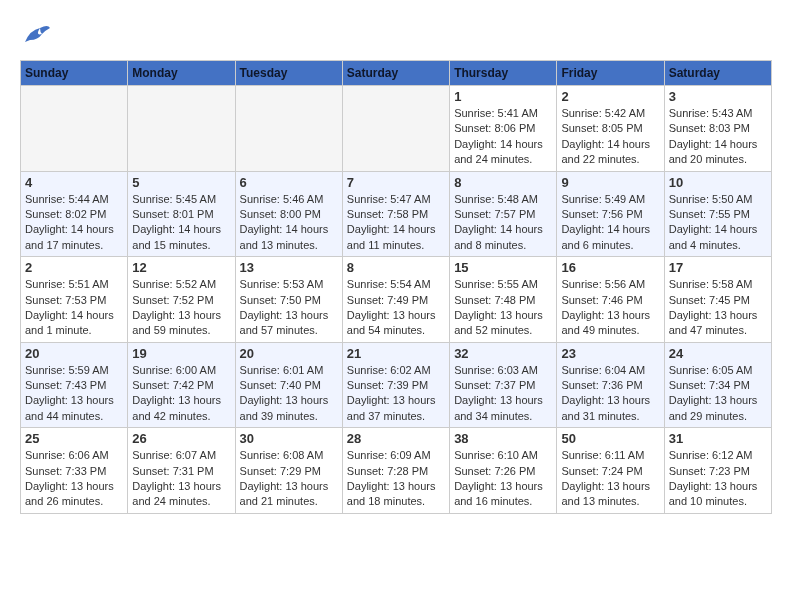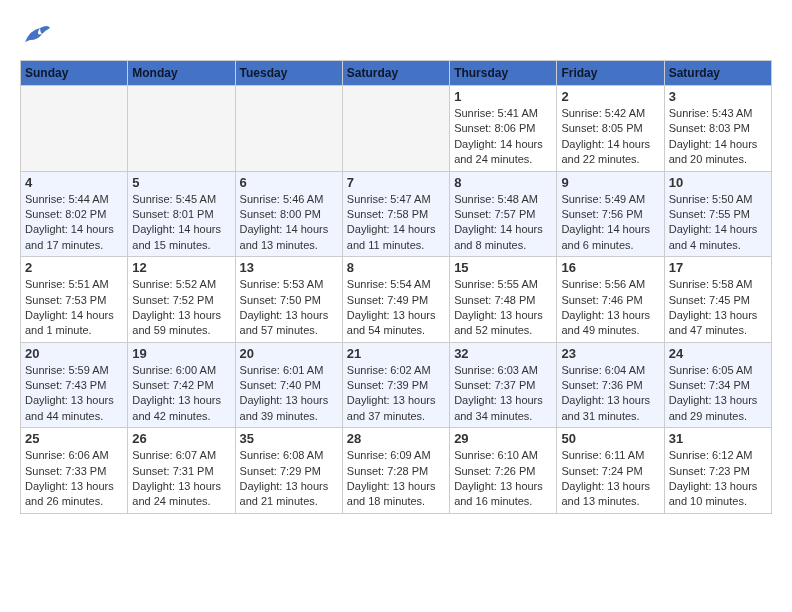--- a/index.html
+++ b/index.html
@@ -229,29 +229,29 @@
       <tr>
         <td>
           <span class="day-number">25</span>
           <div class="day-info">Sunrise: 6:06 AM<br>Sunset: 7:33 PM<br>Daylight: 13 hours<br>and 26 minutes.</div>
         </td>
         <td>
           <span class="day-number">26</span>
           <div class="day-info">Sunrise: 6:07 AM<br>Sunset: 7:31 PM<br>Daylight: 13 hours<br>and 24 minutes.</div>
         </td>
         <td>
-          <span class="day-number">35</span>
+          <span class="day-number">30</span>
           <div class="day-info">Sunrise: 6:08 AM<br>Sunset: 7:29 PM<br>Daylight: 13 hours<br>and 21 minutes.</div>
         </td>
         <td>
           <span class="day-number">28</span>
           <div class="day-info">Sunrise: 6:09 AM<br>Sunset: 7:28 PM<br>Daylight: 13 hours<br>and 18 minutes.</div>
         </td>
         <td>
-          <span class="day-number">29</span>
+          <span class="day-number">38</span>
           <div class="day-info">Sunrise: 6:10 AM<br>Sunset: 7:26 PM<br>Daylight: 13 hours<br>and 16 minutes.</div>
         </td>
         <td>
           <span class="day-number">50</span>
           <div class="day-info">Sunrise: 6:11 AM<br>Sunset: 7:24 PM<br>Daylight: 13 hours<br>and 13 minutes.</div>
         </td>
         <td>
           <span class="day-number">31</span>
           <div class="day-info">Sunrise: 6:12 AM<br>Sunset: 7:23 PM<br>Daylight: 13 hours<br>and 10 minutes.</div>
         </td>

